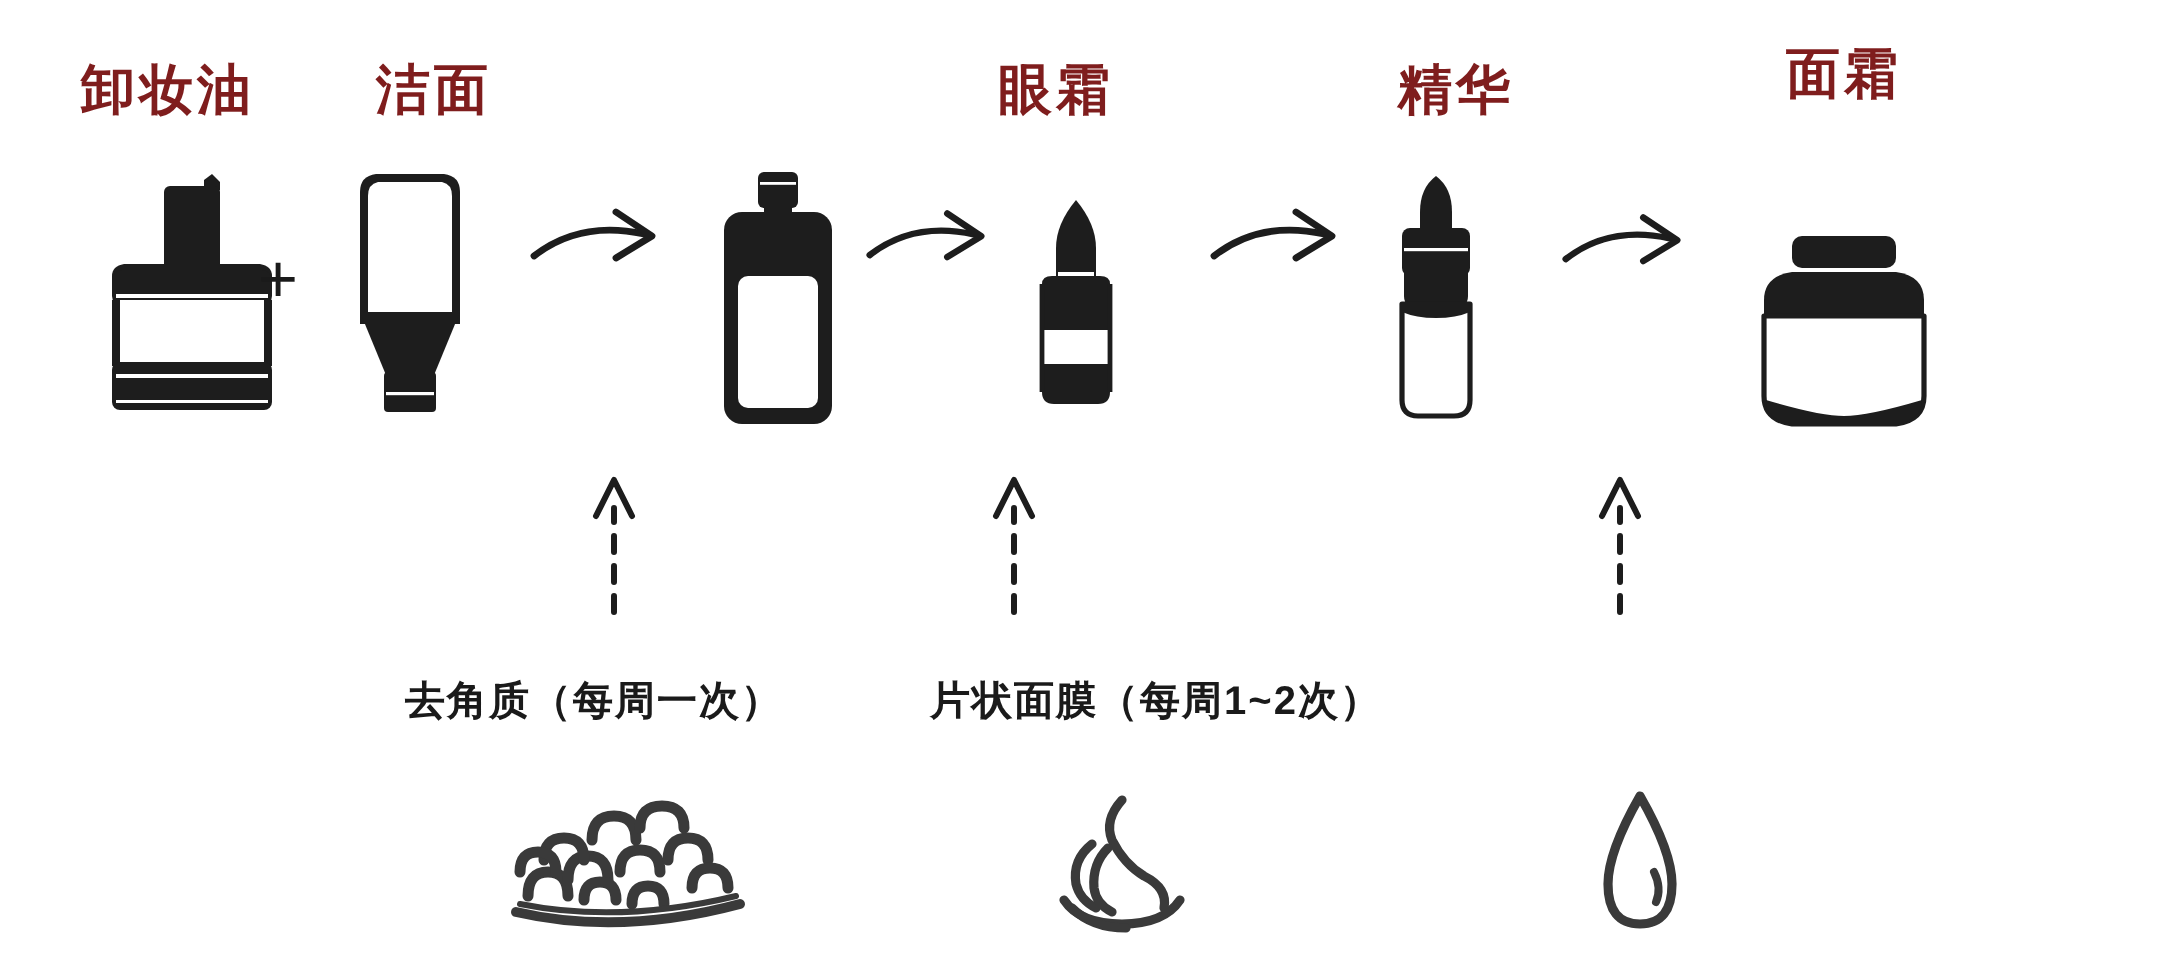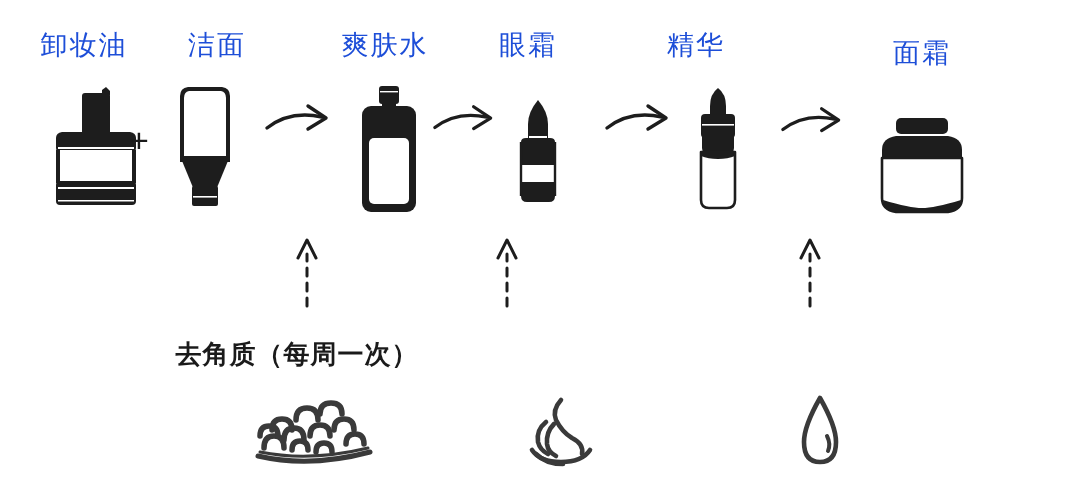--- a/index.html
+++ b/index.html
@@ -15,35 +15,35 @@
   #canvas {
     position: relative;
     width: 1080px;
     height: 486px;
     background: #ffffff;
     overflow: hidden;
   }
 
   .step-label {
     position: absolute;
-    color: #1d4ed8;
+    color: #7f1d1d;
     font-size: 27px;
-    font-weight: 400;
+    font-weight: 700;
     letter-spacing: 2px;
     white-space: nowrap;
     line-height: 1;
     text-align: right;
     transform: translateX(-50%);
     font-family: "Liberation Sans", "DejaVu Sans", sans-serif;
   }
 
   .treat-label {
     position: absolute;
     color: #1a1a1a;
-    font-size: 26px;
+    font-size: 20px;
     font-weight: 700;
     letter-spacing: 1px;
     white-space: nowrap;
     line-height: 1;
     text-align: center;
     transform: translateX(-50%);
     font-family: "Liberation Sans", "DejaVu Sans", sans-serif;
   }
 
   .plus-sign {
@@ -60,24 +60,23 @@
   .arrow-svg { position: absolute; display: block; }
   .icon-svg  { position: absolute; display: block; }
 </style>
 </head>
 <body>
 
 <div id="canvas">
 
   <div class="step-label" style="left:84px; top:32px;">卸妆油</div>
   <div class="step-label" style="left:217px; top:32px;">洁面</div>
-  <div class="step-label" style="left:385px; top:32px;">爽肤水</div>
   <div class="step-label" style="left:528px; top:32px;">眼霜</div>
-  <div class="step-label" style="left:696px; top:32px;">精华</div>
-  <div class="step-label" style="left:922px; top:40px;">面霜</div>
+  <div class="step-label" style="left:728px; top:32px;">精华</div>
+  <div class="step-label" style="left:922px; top:24px;">面霜</div>
 
   <svg class="prod-svg" style="left:36px; top:86px;" width="108" height="124" viewBox="0 0 108 124">
 
     <path d="M66 4 L70 1 L74 5 L74 9 L66 9 Z" fill="#1d1d1d"></path>
 
     <rect x="46" y="7" width="28" height="42" rx="3" fill="#1d1d1d"></rect>
 
     <path d="M20 52 Q20 47 26 46 L94 46 Q100 47 100 52 L100 62 L20 62 Z" fill="#1d1d1d"></path>
     <rect x="20" y="49" width="80" height="18" rx="5" fill="#1d1d1d"></rect>
 
@@ -185,20 +184,21 @@
     <path d="M15 70 L15 18" stroke="#1d1d1d" stroke-width="3" fill="none" stroke-dasharray="8 7" stroke-linecap="round"></path>
     <path d="M6 22 L15 4 L24 22" stroke="#1d1d1d" stroke-width="3" fill="none" stroke-linecap="round" stroke-linejoin="round"></path>
   </svg>
 
   <svg class="arrow-svg" style="left:795px; top:236px;" width="30" height="74" viewBox="0 0 30 74">
     <path d="M15 70 L15 18" stroke="#1d1d1d" stroke-width="3" fill="none" stroke-dasharray="8 7" stroke-linecap="round"></path>
     <path d="M6 22 L15 4 L24 22" stroke="#1d1d1d" stroke-width="3" fill="none" stroke-linecap="round" stroke-linejoin="round"></path>
   </svg>
 
   <div class="treat-label" style="left:297px; top:341px;">去角质（每周一次）</div>
+  <div class="treat-label" style="left:578px; top:341px;">片状面膜（每周1~2次）</div>
 
   <svg class="icon-svg" style="left:250px; top:392px;" width="130" height="82" viewBox="0 0 130 82">
     <g fill="none" stroke="#3a3a3a" stroke-width="5.5" stroke-linecap="round">
       <path d="M14 56 Q14 44 24 44 Q34 44 34 56"></path>
       <path d="M34 48 Q34 36 44 36 Q54 36 54 48"></path>
       <path d="M22 38 Q22 27 32 27 Q42 27 42 38"></path>
       <path d="M46 28 Q46 16 57 16 Q68 16 68 28"></path>
       <path d="M70 22 Q70 11 81 11 Q92 11 92 22"></path>
       <path d="M60 44 Q60 33 70 33 Q80 33 80 44"></path>
       <path d="M84 38 Q84 27 94 27 Q104 27 104 38"></path>

